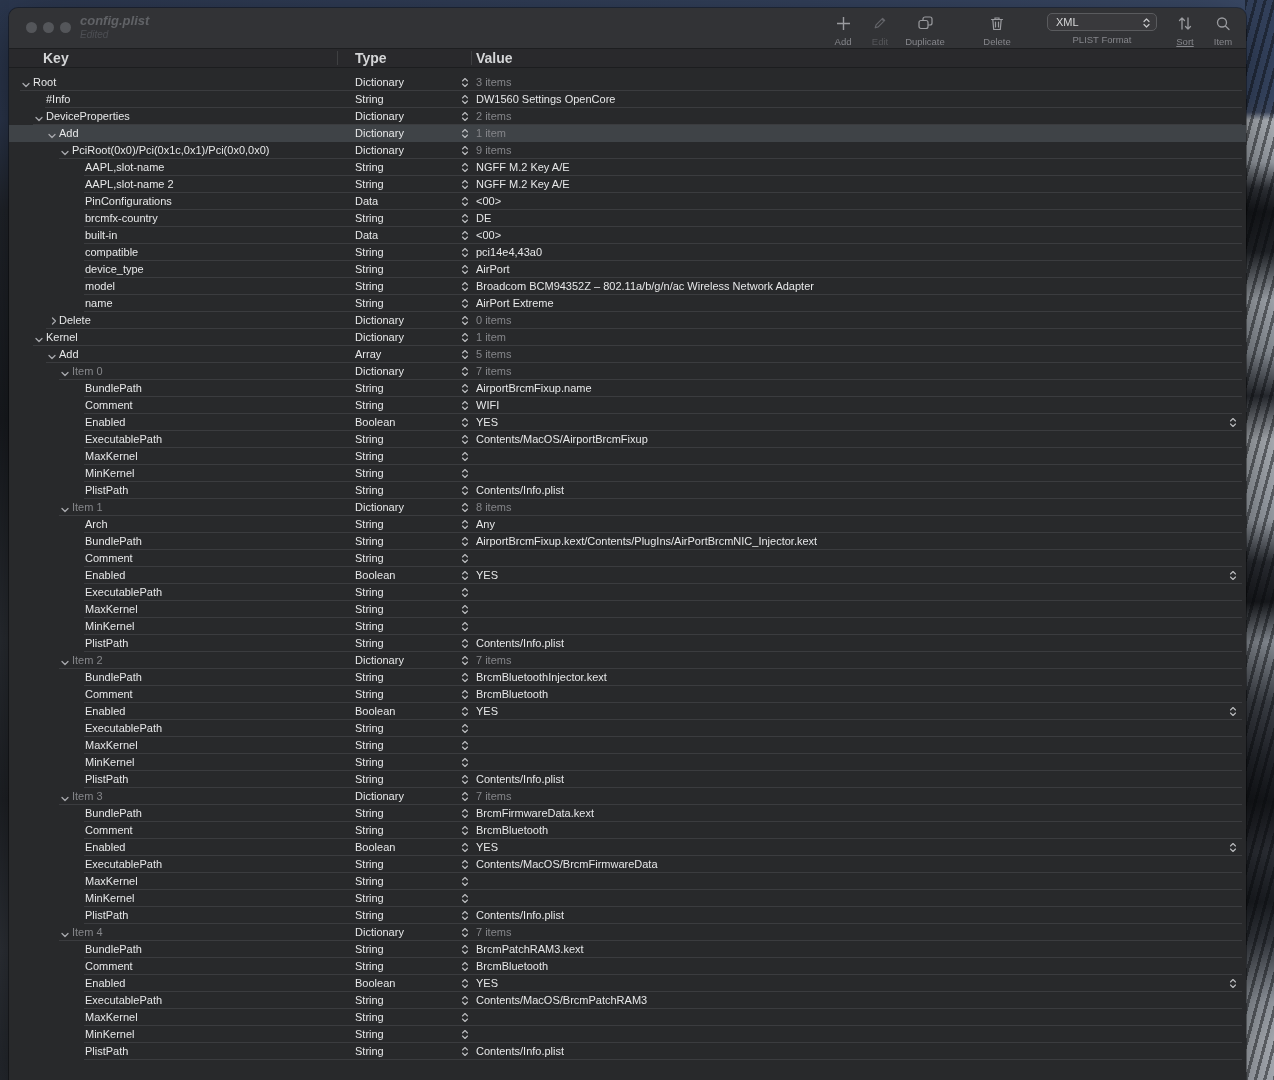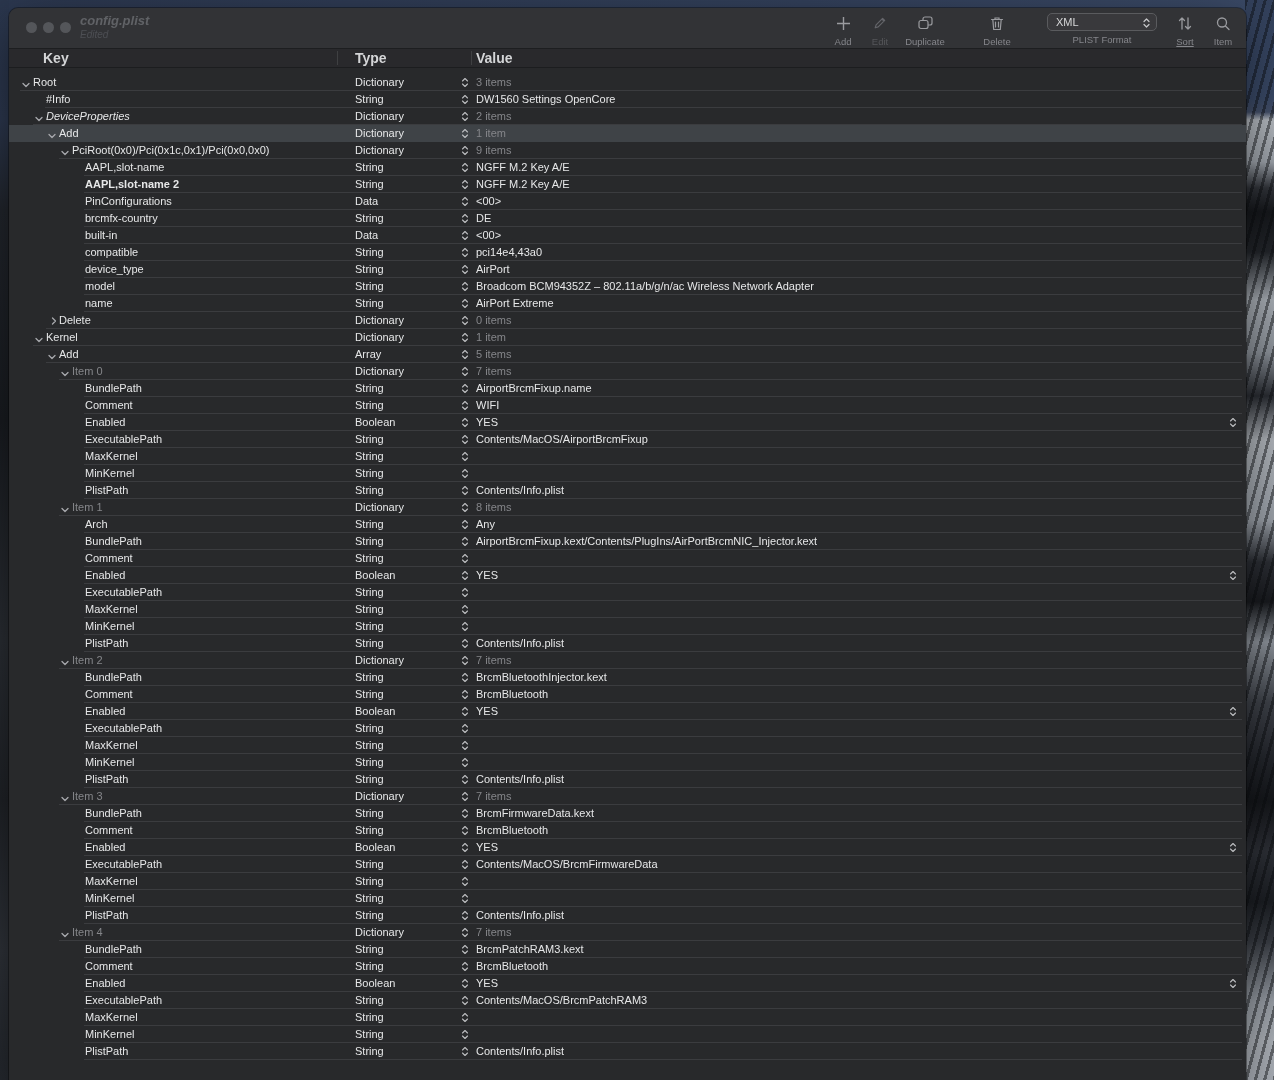--- a/index.html
+++ b/index.html
@@ -204,21 +204,21 @@
     <span class="cell rv">DW1560 Settings OpenCore</span>
 
     <span class="sep" style="left: 36px;"></span>
   </div>
       <div class="row">
     <span class="disc" style="left: 25px;">
       <svg width="10" height="10" viewBox="0 0 10 10">
             <path d="M2 3.5L5 6.5 8 3.5" stroke="#a8a9ad" stroke-width="1.3" fill="none" stroke-linecap="round" stroke-linejoin="round"></path>
           </svg>
     </span>
-    <span class="cell rk" style="left: 37px; font-style: italic;">DeviceProperties</span>
+    <span class="cell rk" style="left: 37px;">DeviceProperties</span>
     <span class="cell rt">Dictionary</span>
     <span class="vstep">
       <svg width="10" height="13" viewBox="0 0 10 13">
             <path d="M2.5 5L5 2.5 7.5 5M2.5 8L5 10.5 7.5 8" stroke="#bcbdc0" stroke-width="1.1" fill="none" stroke-linecap="round" stroke-linejoin="round"></path>
           </svg>
     </span>
     <span class="cell rv dim">2 items</span>
 
     <span class="sep" style="left: 24px;"></span>
   </div>
@@ -264,21 +264,21 @@
       <svg width="10" height="13" viewBox="0 0 10 13">
             <path d="M2.5 5L5 2.5 7.5 5M2.5 8L5 10.5 7.5 8" stroke="#bcbdc0" stroke-width="1.1" fill="none" stroke-linecap="round" stroke-linejoin="round"></path>
           </svg>
     </span>
     <span class="cell rv">NGFF M.2 Key A/E</span>
 
     <span class="sep" style="left: 75px;"></span>
   </div>
       <div class="row">
 
-    <span class="cell rk" style="left: 76px; font-weight: bold;">AAPL,slot-name 2</span>
+    <span class="cell rk" style="left: 76px;">AAPL,slot-name 2</span>
     <span class="cell rt">String</span>
     <span class="vstep">
       <svg width="10" height="13" viewBox="0 0 10 13">
             <path d="M2.5 5L5 2.5 7.5 5M2.5 8L5 10.5 7.5 8" stroke="#bcbdc0" stroke-width="1.1" fill="none" stroke-linecap="round" stroke-linejoin="round"></path>
           </svg>
     </span>
     <span class="cell rv">NGFF M.2 Key A/E</span>
 
     <span class="sep" style="left: 75px;"></span>
   </div>

